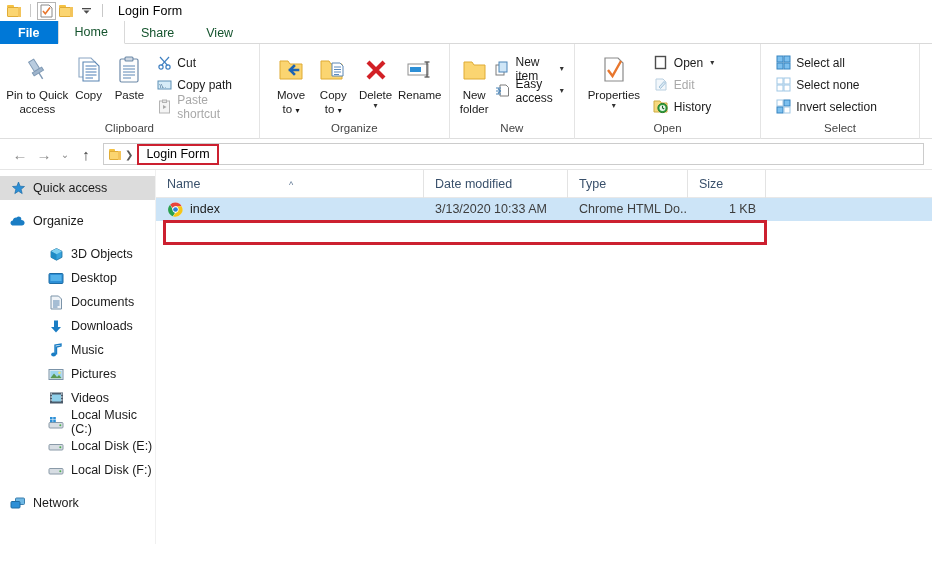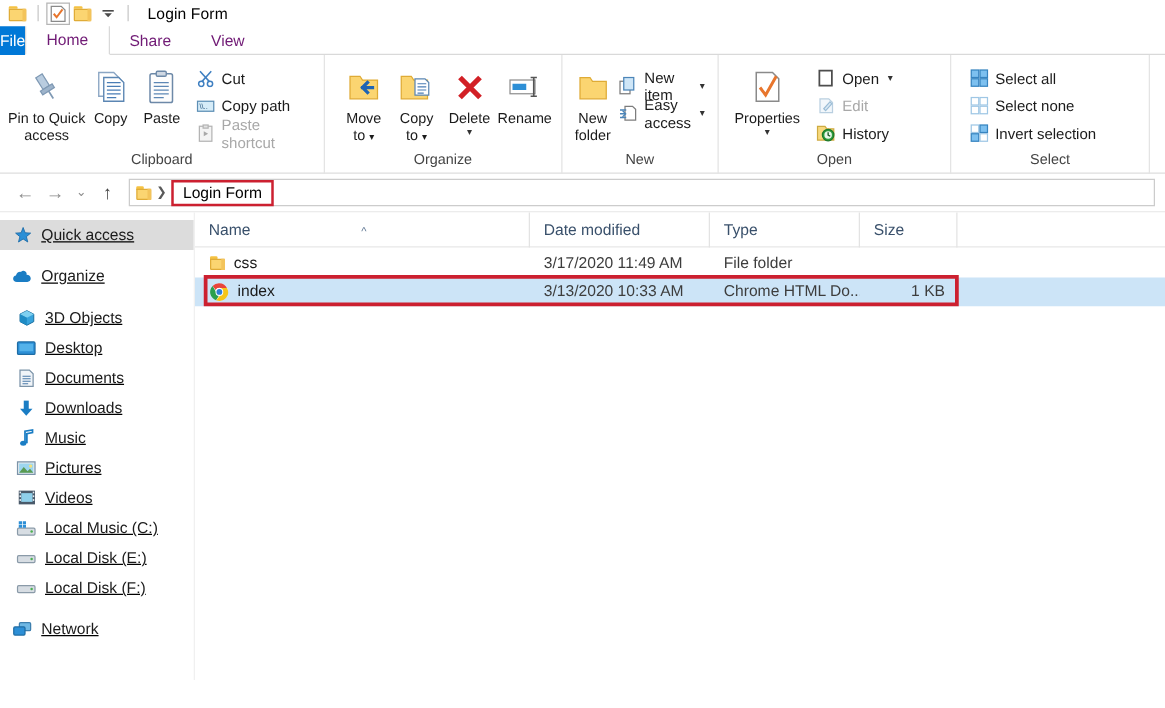--- a/index.html
+++ b/index.html
@@ -53,27 +53,27 @@
 
   
   .tabstrip {
     height: 23px; width: 100%;
     display: flex; align-items: stretch;
     background: #ffffff;
     border-bottom: 1px solid #d9d9d9;
   }
   .tab {
     display: flex; align-items: center; justify-content: center;
-    font-size: 12.5px; color: #701a75;
+    font-size: 12.5px; color: #14532d;
     padding: 0 16px; height: 23px;
     cursor: default;
   }
   .tab.file {
     background: #0078d7; color: #ffffff;
-    padding: 0 0; font-weight: 400;
+    padding: 0 18px; font-weight: 700;
   }
   .tab.active {
     background: #ffffff;
     border-left: 1px solid #d9d9d9;
     border-right: 1px solid #d9d9d9;
     border-bottom: 1px solid #ffffff;
     position: relative; z-index: 2;
     margin-bottom: -1px;
   }
 
@@ -153,28 +153,27 @@
   }
 
   
   .content { display: flex; height: 374px; width: 100%; }
   .sidebar {
     width: 156px; flex: 0 0 156px;
     border-right: 1px solid #f0f0f0;
     background: #ffffff;
     padding-top: 6px;
     overflow: hidden;
-    text-decoration: underline;
   }
   .navitem {
     display: flex; align-items: center;
     height: 24px; font-size: 12.5px; color: #1b1b1b;
     padding-left: 10px; gap: 7px;
   }
-  .navitem.indent { padding-left: 13px; }
+  .navitem.indent { padding-left: 36px; margin-left: 12px; }
   .navitem.selected { background: #dcdcdc; }
   .navitem .nico { width: 16px; height: 16px; flex: 0 0 16px; display:flex; align-items:center; justify-content:center; }
   .navgap { height: 9px; }
 
   .filepane { flex: 1; position: relative; background: #fff; }
 
   .colheaders {
     display: flex; height: 28px; align-items: center;
     border-bottom: 1px solid #e8e8e8;
     position: relative;
@@ -713,33 +712,20 @@
       <div class="colh" style="width:268px">
         <span>Name</span>
         <span class="sortcaret">^</span>
       </div>
       <div class="colh" style="width:144px">Date modified</div>
       <div class="colh" style="width:120px">Type</div>
       <div class="colh" style="width:78px">Size</div>
     </div>
 
     <div class="rows">
-      <div class="row" style="height:24px">
-        <div class="cell name" style="width:268px;height:24px;line-height:24px">
-          <span class="folder sm">
-              <span class="tab-top"></span>
-              <span class="body"></span>
-              <span class="fold"></span>
-            </span>
-          <span>css</span>
-        </div>
-        <div class="cell date" style="width:144px;height:24px;line-height:24px">3/17/2020 11:49 AM</div>
-        <div class="cell type" style="width:120px;height:24px;line-height:24px">File folder</div>
-        <div class="cell size" style="width:78px;height:24px;line-height:24px"></div>
-      </div>
 
       <div class="row selected" style="height:23px">
         <div class="cell name" style="width:268px;height:23px;line-height:23px">
           <span class="chromeicon">
             <svg width="15" height="15" viewBox="0 0 16 16">
               <circle cx="8" cy="8" r="7.4" fill="#ffffff"></circle>
               <path d="M8 0.6 A7.4 7.4 0 0 1 14.5 4.6 L8.9 4.6 A3.5 3.5 0 0 0 4.9 6.5 L2.2 2.9 A7.4 7.4 0 0 1 8 0.6 Z" fill="#e8443b"></path>
               <path d="M2.2 2.9 L5.1 7.9 A3.5 3.5 0 0 0 7.6 11.4 L5.2 15.1 A7.4 7.4 0 0 1 2.2 2.9 Z" fill="#2aa04e"></path>
               <path d="M14.5 4.6 A7.4 7.4 0 0 1 5.2 15.1 L9.0 10.6 A3.5 3.5 0 0 0 9.1 4.6 Z" fill="#f5c518"></path>
               <circle cx="8" cy="8" r="3.3" fill="#ffffff"></circle>

